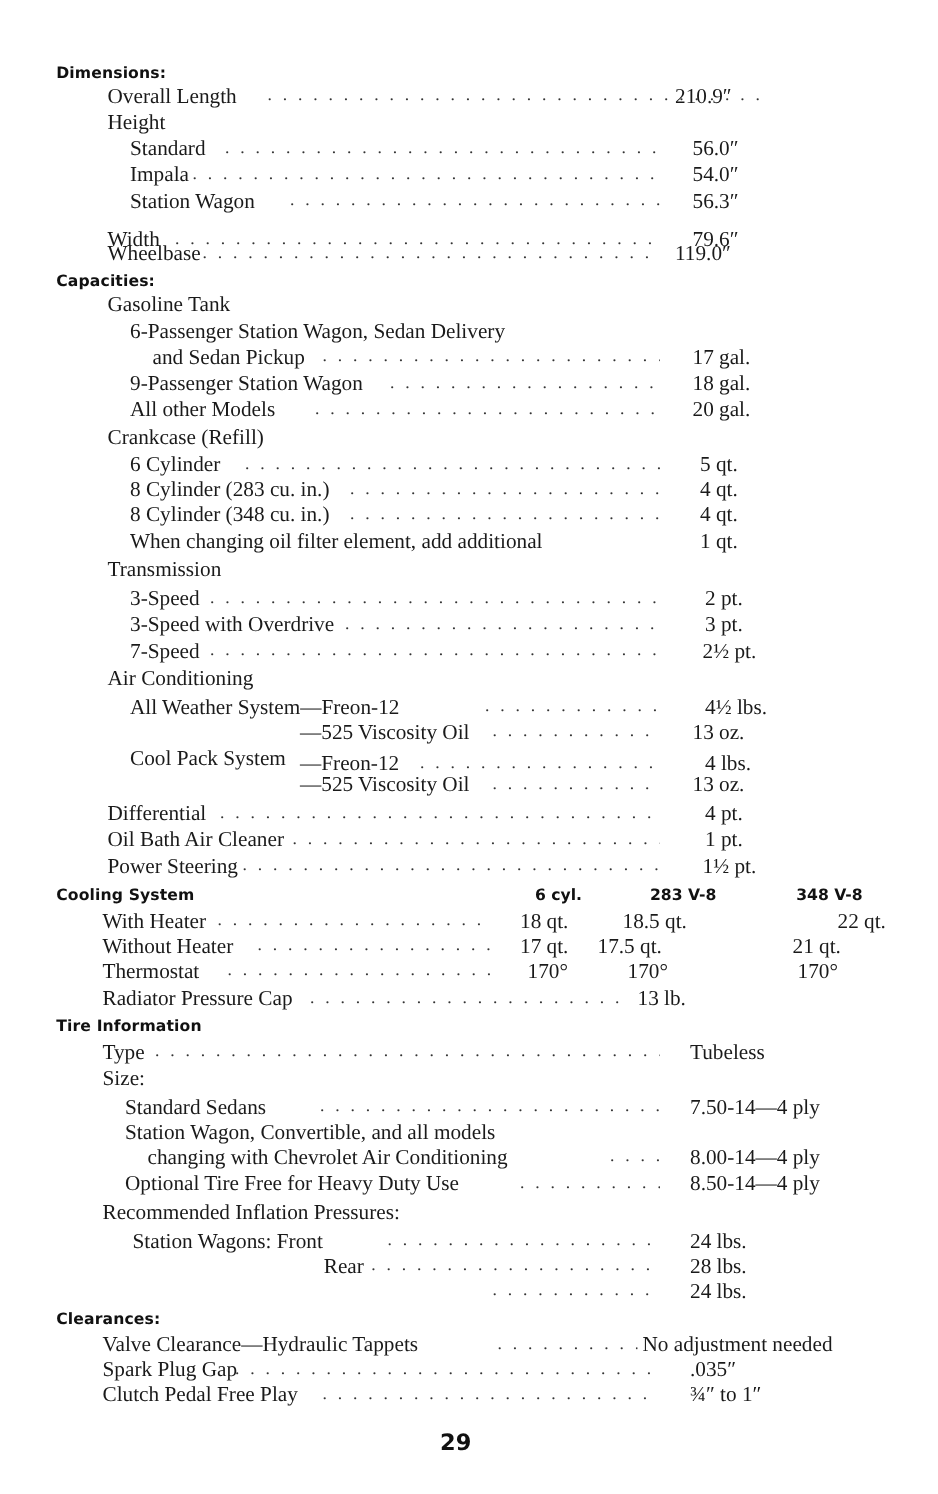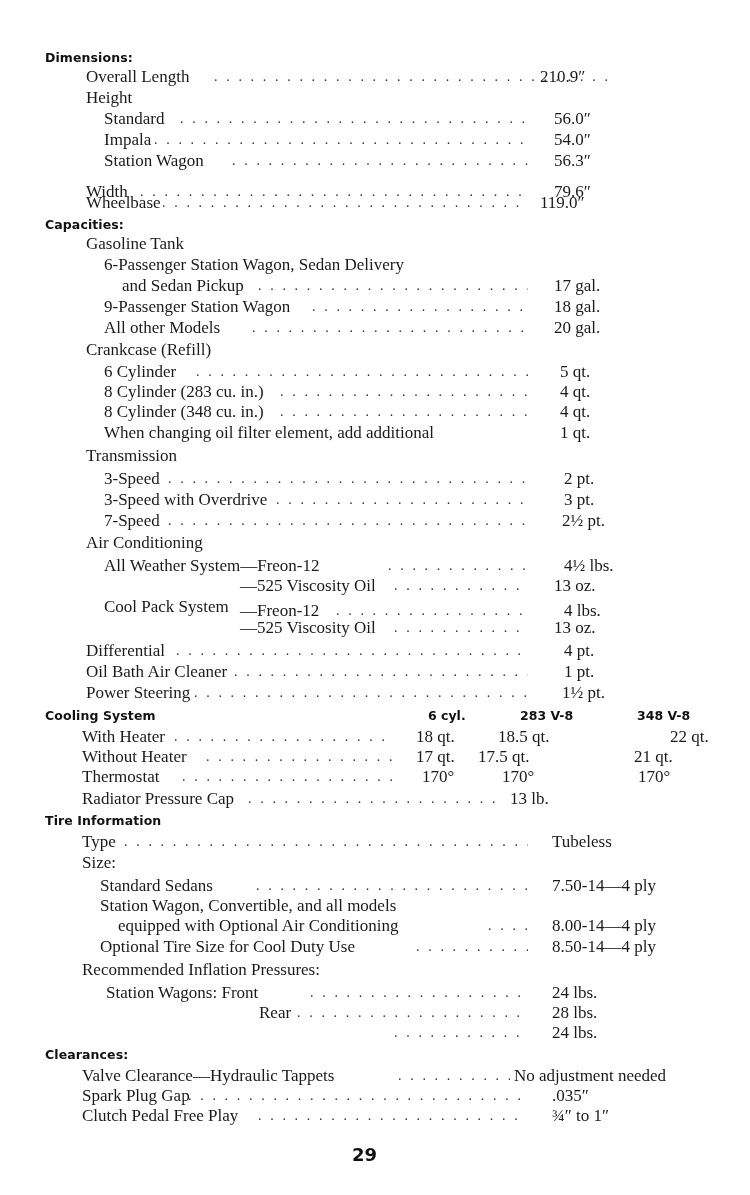--- a/index.html
+++ b/index.html
@@ -203,26 +203,26 @@
   </div>
   <div class="row" style="left:100px; top:876px; width:620px;">
     <span class="lbl">Standard Sedans</span>
     <span class="dots" style="left:156px; width:272px;">. . . . . . . . . . . . . . . . . . . . . . . . . . . . . . . . . . . . . . . . . . . . . . . . . . . . . . . . . . . . . . . .</span>
     <span class="val" style="left:452px;">7.50-14—4 ply</span>
   </div>
   <div class="row" style="left:100px; top:896px;">
     <span class="lbl">Station Wagon, Convertible, and all models</span>
   </div>
   <div class="row" style="left:118px; top:916px; width:600px;">
-    <span class="lbl">equipped with Optional Air Conditioning</span>
+    <span class="lbl">changing with Chevrolet Air Conditioning</span>
     <span class="dots" style="left:370px; width:40px;">. . . . . . . . . . . . . . . . . . . . . . . . . . . . . . . . . . . . . . . . . . . . . . . . . . . . . . . . . . . . . . . .</span>
     <span class="val" style="left:434px;">8.00-14—4 ply</span>
   </div>
   <div class="row" style="left:100px; top:937px; width:620px;">
-    <span class="lbl">Optional Tire Size for Cool Duty Use</span>
+    <span class="lbl">Optional Tire Free for Heavy Duty Use</span>
     <span class="dots" style="left:316px; width:112px;">. . . . . . . . . . . . . . . . . . . . . . . . . . . . . . . . . . . . . . . . . . . . . . . . . . . . . . . . . . . . . . . .</span>
     <span class="val" style="left:452px;">8.50-14—4 ply</span>
   </div>
   <div class="row" style="left:82px; top:960px;">
     <span class="lbl">Recommended Inflation Pressures:</span>
   </div>
   <div class="row" style="left:106px; top:983px; width:620px;">
     <span class="lbl">Station Wagons: Front</span>
     <span class="dots" style="left:204px; width:218px;">. . . . . . . . . . . . . . . . . . . . . . . . . . . . . . . . . . . . . . . . . . . . . . . . . . . . . . . . . . . . . . . .</span>
     <span class="val" style="left:446px;">24 lbs.</span>

